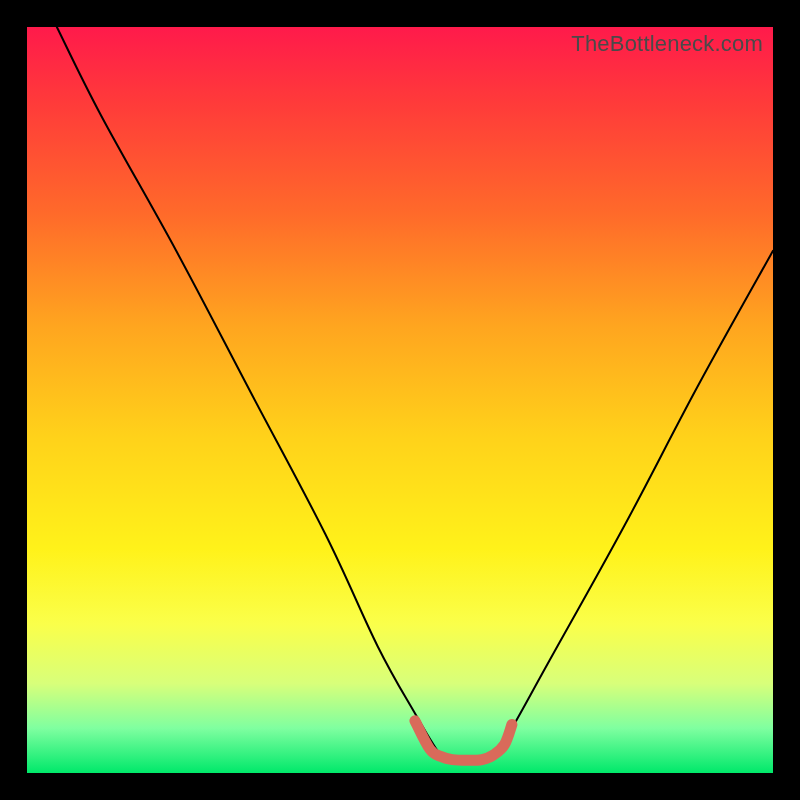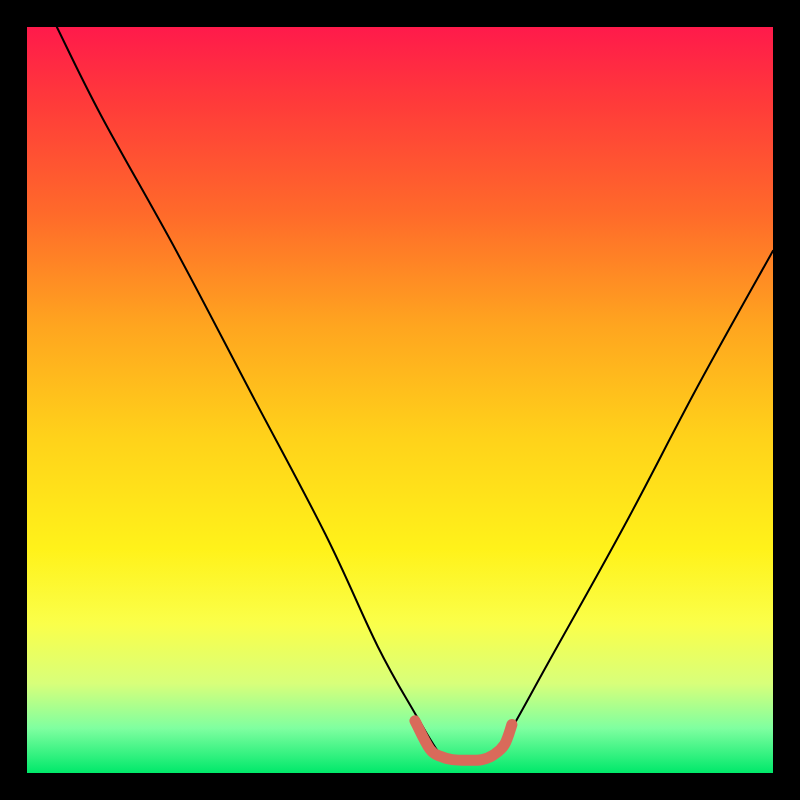--- a/index.html
+++ b/index.html
@@ -53,18 +53,19 @@
     width: 746px;
     height: 746px;
     overflow: visible;
   }
 </style>
 </head>
 <body>
 
 <div class="frame">
   <div class="plot-area">
+    <div class="watermark">TheBottleneck.com</div>
     <svg class="curve" viewBox="0 0 746 746" preserveAspectRatio="none">
       <path id="series-main" fill="none" stroke="#000000" stroke-width="2" stroke-linecap="round" d="M 29.84 0.00 C 37.90 16.11, 53.12 49.24, 74.60 89.52 C 96.08 129.80, 122.34 174.12, 149.20 223.80 C 176.06 273.48, 196.94 314.51, 223.80 365.54 C 250.66 416.57, 275.57 461.62, 298.40 507.28 C 321.23 552.94, 334.51 586.95, 350.62 619.18 C 366.73 651.41, 377.18 667.52, 387.92 686.32 C 398.66 705.12, 404.93 715.56, 410.30 723.62 C 415.67 731.68, 413.73 729.07, 417.76 731.08 C 421.79 733.09, 427.31 734.14, 432.68 734.81 C 438.05 735.48, 442.23 735.48, 447.60 734.81 C 452.97 734.14, 458.49 733.09, 462.52 731.08 C 466.55 729.07, 465.95 728.99, 469.98 723.62 C 474.01 718.25, 475.50 717.35, 484.90 701.24 C 494.30 685.13, 502.06 670.36, 522.20 634.10 C 542.34 597.84, 569.94 549.50, 596.80 499.82 C 623.66 450.14, 644.54 407.76, 671.40 358.08 C 698.26 308.40, 732.57 247.97, 746.00 223.80"></path>
       <path id="series-highlight" fill="none" stroke="#d96a5a" stroke-width="11" stroke-linecap="round" stroke-linejoin="round" d="M 387.92 693.78 C 390.61 698.88, 398.14 715.68, 402.84 722.13 C 407.54 728.57, 410.00 727.71, 414.03 729.59 C 418.06 731.47, 420.52 731.90, 425.22 732.57 C 429.92 733.24, 434.77 733.32, 440.14 733.32 C 445.51 733.32, 450.36 733.51, 455.06 732.57 C 459.76 731.63, 462.22 730.78, 466.25 728.10 C 470.28 725.41, 474.08 723.16, 477.44 717.65 C 480.80 712.15, 483.56 701.14, 484.90 697.51"></path>
     </svg>
   </div>
 </div>
 
 </body></html>

